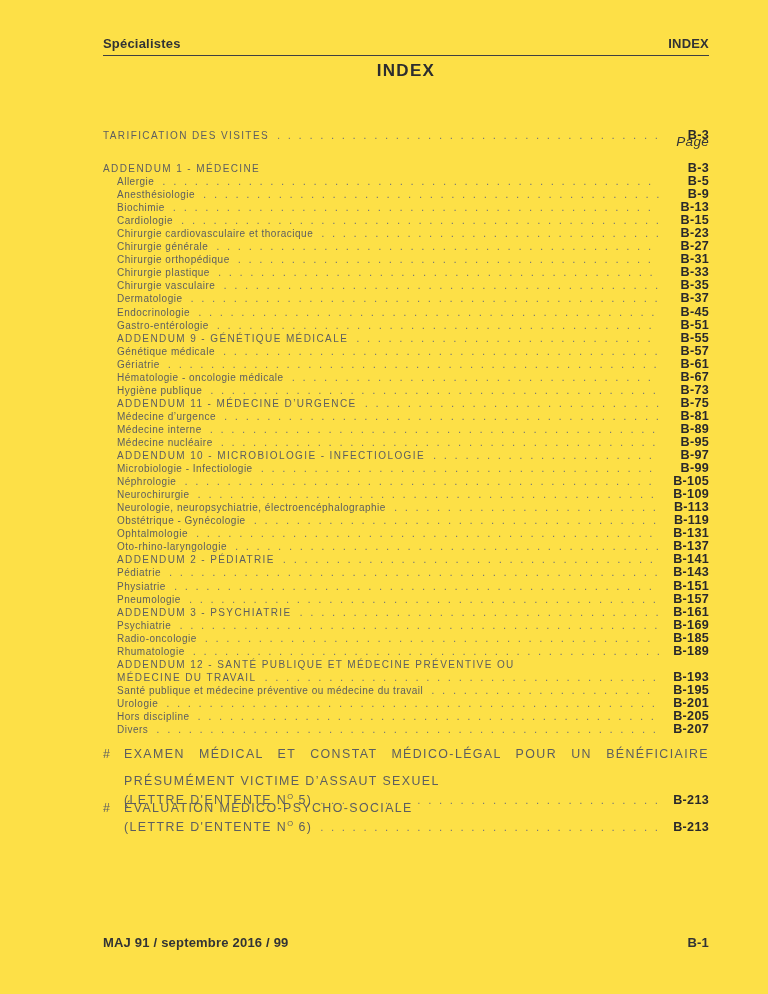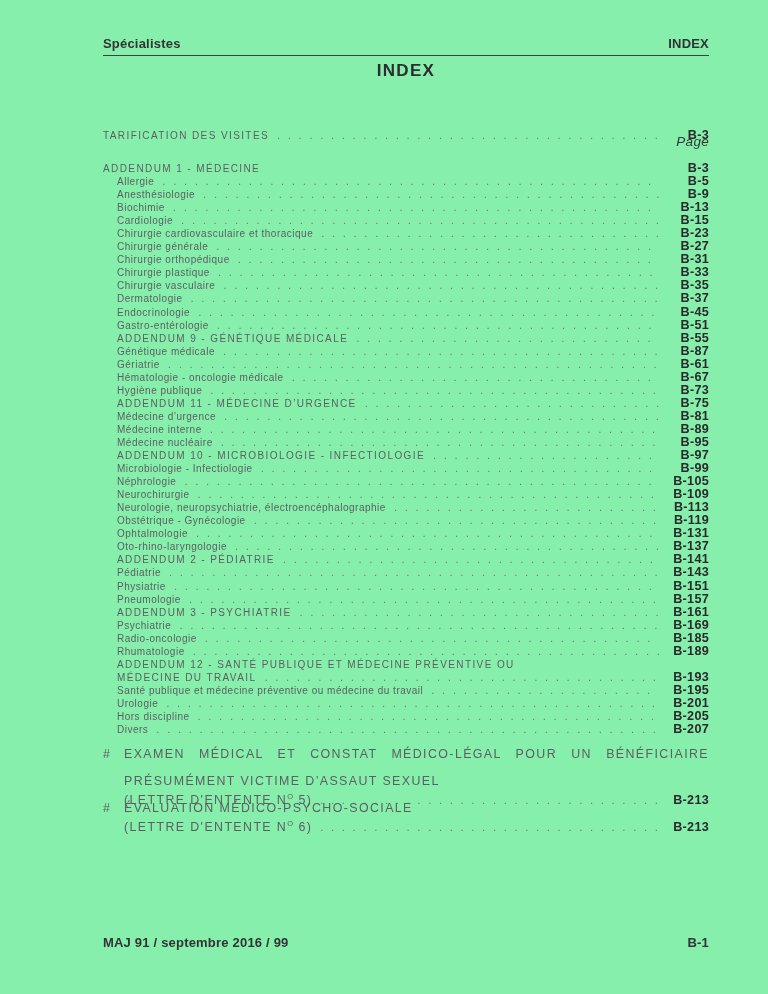--- a/index.html
+++ b/index.html
@@ -1,16 +1,16 @@
 <!DOCTYPE html>
 <html><head>
 <meta charset="utf-8">
 <style>
   html,body{margin:0;padding:0;background:#ffffff;}
-  .page{position:relative;width:768px;height:994px;background:#86efac;overflow:hidden;
+  .page{position:relative;width:768px;height:994px;background:#fde047;overflow:hidden;
         font-family:"Liberation Sans", sans-serif;}
   .content{position:absolute;left:103px;width:606px;}
 
   
   .hdr{top:36px;display:flex;justify-content:space-between;align-items:flex-end;
        padding-bottom:4px;border-bottom:1.5px solid #3e3f41;}
   .hdr span{font-size:13px;font-weight:bold;color:#323335;letter-spacing:0.2px;}
 
   .title{top:61px;text-align:center;font-size:17px;font-weight:bold;color:#2c2d2f;letter-spacing:1.3px;}
   .pagelbl{top:90px;text-align:right;font-style:italic;font-size:13.5px;color:#353637;letter-spacing:0.3px;}
@@ -133,21 +133,21 @@
       <span class="pg">B-51</span>
     </div>
       <div class="row caps lvl1">
       <span class="lbl">ADDENDUM 9 - GÉNÉTIQUE MÉDICALE</span>
       <span class="leader">. . . . . . . . . . . . . . . . . . . . . . . . . . . . . . . . . . . . . . . . . . . . . . . . . . . . . . . . . . . . . . . . . . . . . . . . . . . . . . . . </span>
       <span class="pg">B-55</span>
     </div>
       <div class="row lvl1">
       <span class="lbl">Génétique médicale</span>
       <span class="leader">. . . . . . . . . . . . . . . . . . . . . . . . . . . . . . . . . . . . . . . . . . . . . . . . . . . . . . . . . . . . . . . . . . . . . . . . . . . . . . . . </span>
-      <span class="pg">B-87</span>
+      <span class="pg">B-57</span>
     </div>
       <div class="row lvl1">
       <span class="lbl">Gériatrie</span>
       <span class="leader">. . . . . . . . . . . . . . . . . . . . . . . . . . . . . . . . . . . . . . . . . . . . . . . . . . . . . . . . . . . . . . . . . . . . . . . . . . . . . . . . </span>
       <span class="pg">B-61</span>
     </div>
       <div class="row lvl1">
       <span class="lbl">Hématologie - oncologie médicale</span>
       <span class="leader">. . . . . . . . . . . . . . . . . . . . . . . . . . . . . . . . . . . . . . . . . . . . . . . . . . . . . . . . . . . . . . . . . . . . . . . . . . . . . . . . </span>
       <span class="pg">B-67</span>

